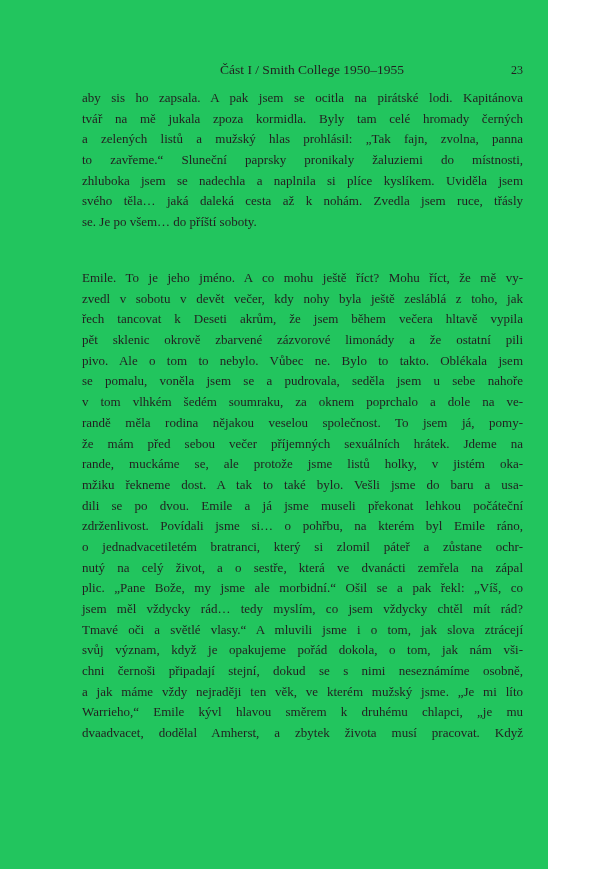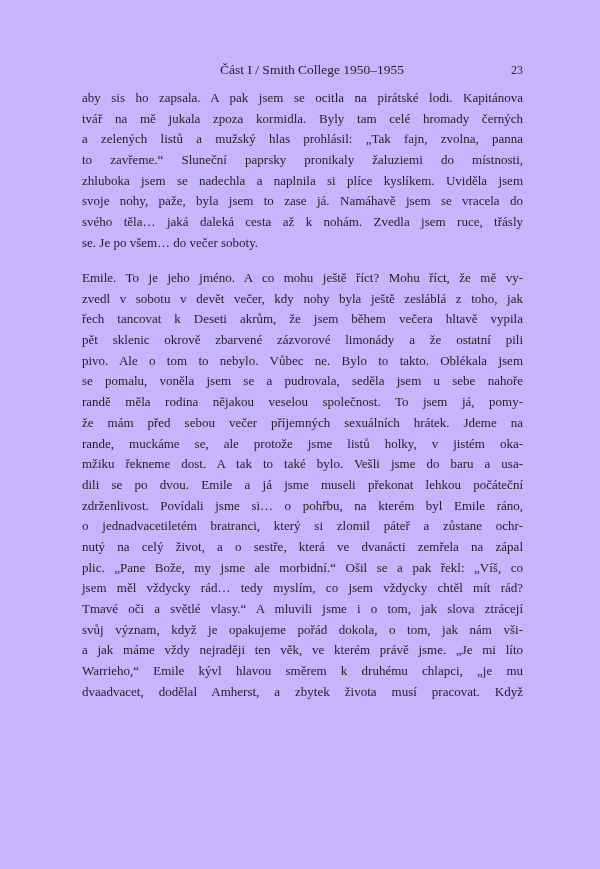--- a/index.html
+++ b/index.html
@@ -11,23 +11,23 @@
     width: 600px;
     height: 869px;
     position: relative;
     overflow: hidden;
     font-family: "Liberation Serif", "DejaVu Serif", serif;
     color: #231f20;
   }
   .page {
     position: absolute;
     left: 0; top: 0;
-    width: 600px;
+    width: 548px;
     height: 869px;
-    background: #c4b5fd;
+    background: #22c55e;
   }
   .running-head {
     position: absolute;
     top: 60px;
     left: 82px;
     width: 441px;
     height: 20px;
     font-size: 13.5px;
     line-height: 20px;
   }
@@ -72,42 +72,43 @@
     <span class="running-title">Část I / Smith College 1950–1955</span>
     <span class="page-number">23</span>
   </div>
 
   <div class="text-block para-1">
     <span class="line">aby sis ho zapsala. A pak jsem se ocitla na pirátské lodi. Kapitánova</span>
     <span class="line">tvář na mě jukala zpoza kormidla. Byly tam celé hromady černých</span>
     <span class="line">a zelených listů a mužský hlas prohlásil: „Tak fajn, zvolna, panna</span>
     <span class="line">to zavřeme.“ Sluneční paprsky pronikaly žaluziemi do místnosti,</span>
     <span class="line">zhluboka jsem se nadechla a naplnila si plíce kyslíkem. Uviděla jsem</span>
-    <span class="line">svoje nohy, paže, byla jsem to zase já. Namáhavě jsem se vracela do</span>
     <span class="line">svého těla… jaká daleká cesta až k nohám. Zvedla jsem ruce, třásly</span>
-    <span class="line last">se. Je po všem… do večer soboty.</span>
+    <span class="line last">se. Je po všem… do příští soboty.</span>
   </div>
 
   <div class="text-block para-2">
     <span class="line">Emile. To je jeho jméno. A co mohu ještě říct? Mohu říct, že mě vy-</span>
     <span class="line">zvedl v sobotu v devět večer, kdy nohy byla ještě zesláblá z toho, jak</span>
     <span class="line">řech tancovat k Deseti akrům, že jsem během večera hltavě vypila</span>
     <span class="line">pět sklenic okrově zbarvené zázvorové limonády a že ostatní pili</span>
     <span class="line">pivo. Ale o tom to nebylo. Vůbec ne. Bylo to takto. Oblékala jsem</span>
     <span class="line">se pomalu, voněla jsem se a pudrovala, seděla jsem u sebe nahoře</span>
+    <span class="line">v tom vlhkém šedém soumraku, za oknem poprchalo a dole na ve-</span>
     <span class="line">randě měla rodina nějakou veselou společnost. To jsem já, pomy-</span>
     <span class="line">že mám před sebou večer příjemných sexuálních hrátek. Jdeme na</span>
     <span class="line">rande, muckáme se, ale protože jsme listů holky, v jistém oka-</span>
     <span class="line">mžiku řekneme dost. A tak to také bylo. Vešli jsme do baru a usa-</span>
     <span class="line">dili se po dvou. Emile a já jsme museli překonat lehkou počáteční</span>
     <span class="line">zdrženlivost. Povídali jsme si… o pohřbu, na kterém byl Emile ráno,</span>
     <span class="line">o jednadvacetiletém bratranci, který si zlomil páteř a zůstane ochr-</span>
     <span class="line">nutý na celý život, a o sestře, která ve dvanácti zemřela na zápal</span>
     <span class="line">plic. „Pane Bože, my jsme ale morbidní.“ Ošil se a pak řekl: „Víš, co</span>
     <span class="line">jsem měl vždycky rád… tedy myslím, co jsem vždycky chtěl mít rád?</span>
     <span class="line">Tmavé oči a světlé vlasy.“ A mluvili jsme i o tom, jak slova ztrácejí</span>
     <span class="line">svůj význam, když je opakujeme pořád dokola, o tom, jak nám vši-</span>
-    <span class="line">a jak máme vždy nejraději ten věk, ve kterém právě jsme. „Je mi líto</span>
+    <span class="line">chni černoši připadají stejní, dokud se s nimi neseznámíme osobně,</span>
+    <span class="line">a jak máme vždy nejraději ten věk, ve kterém mužský jsme. „Je mi líto</span>
     <span class="line">Warrieho,“ Emile kývl hlavou směrem k druhému chlapci, „je mu</span>
     <span class="line">dvaadvacet, dodělal Amherst, a zbytek života musí pracovat. Když</span>
   </div>
 
 </div>
 
 </body></html>

